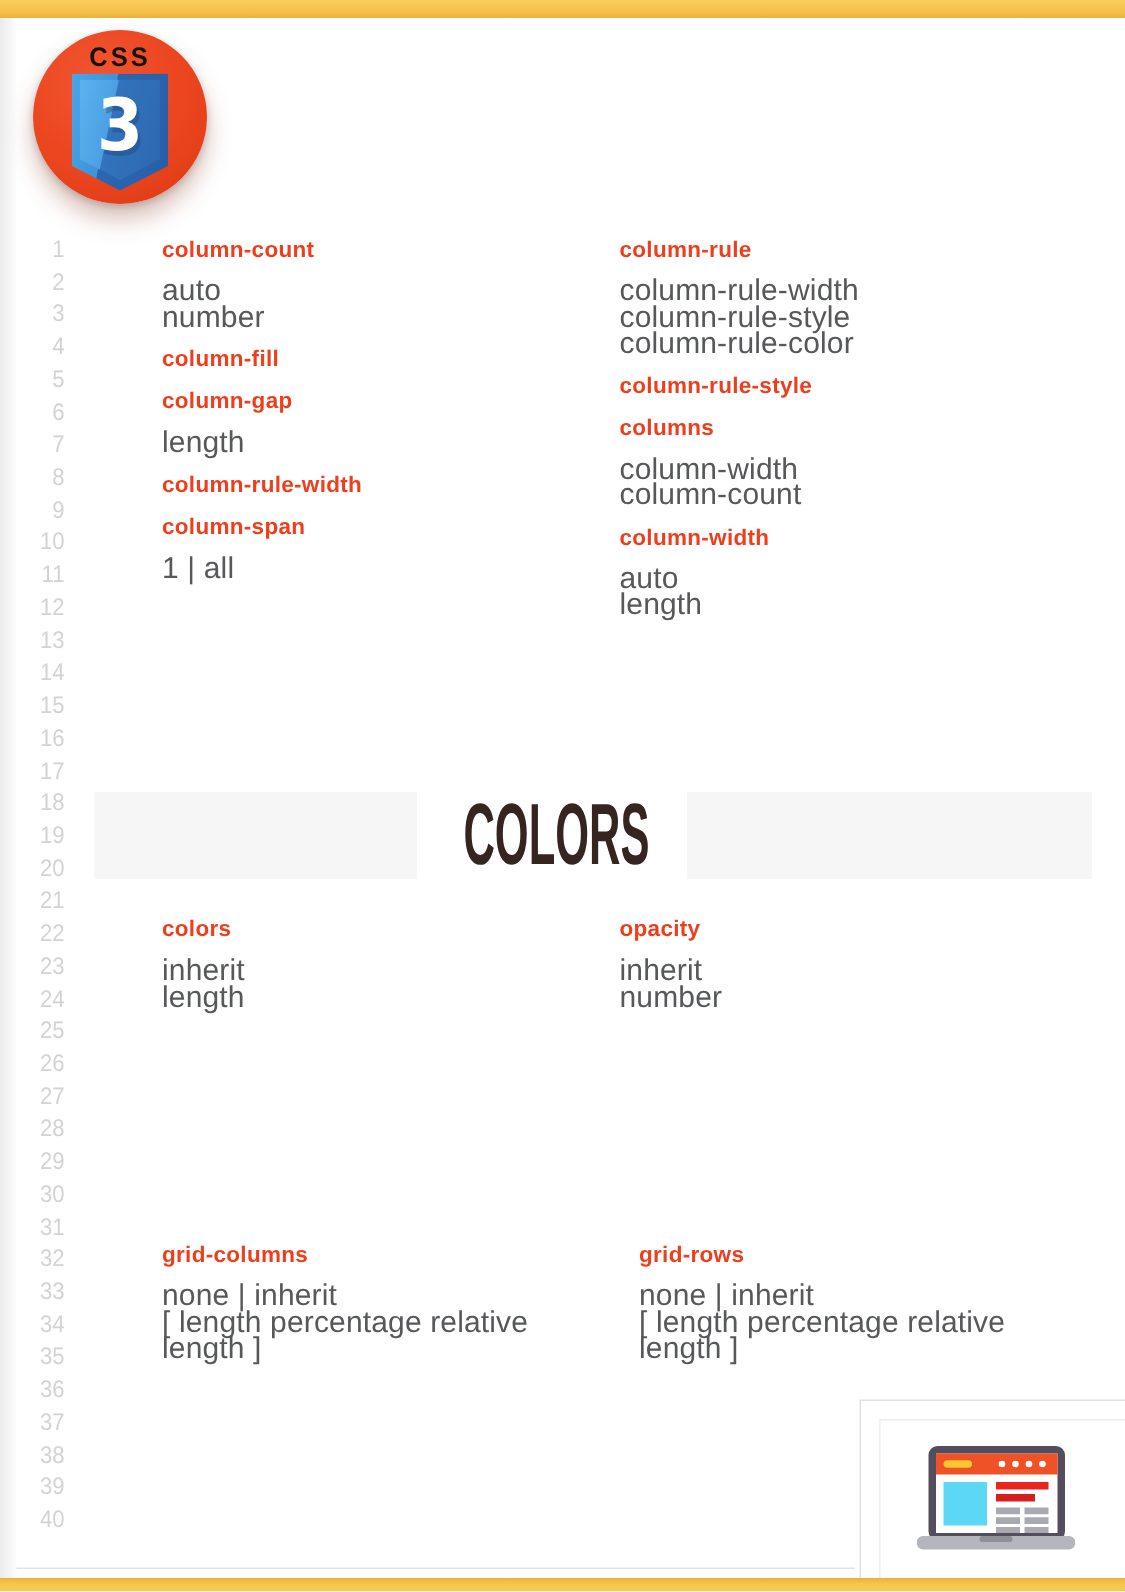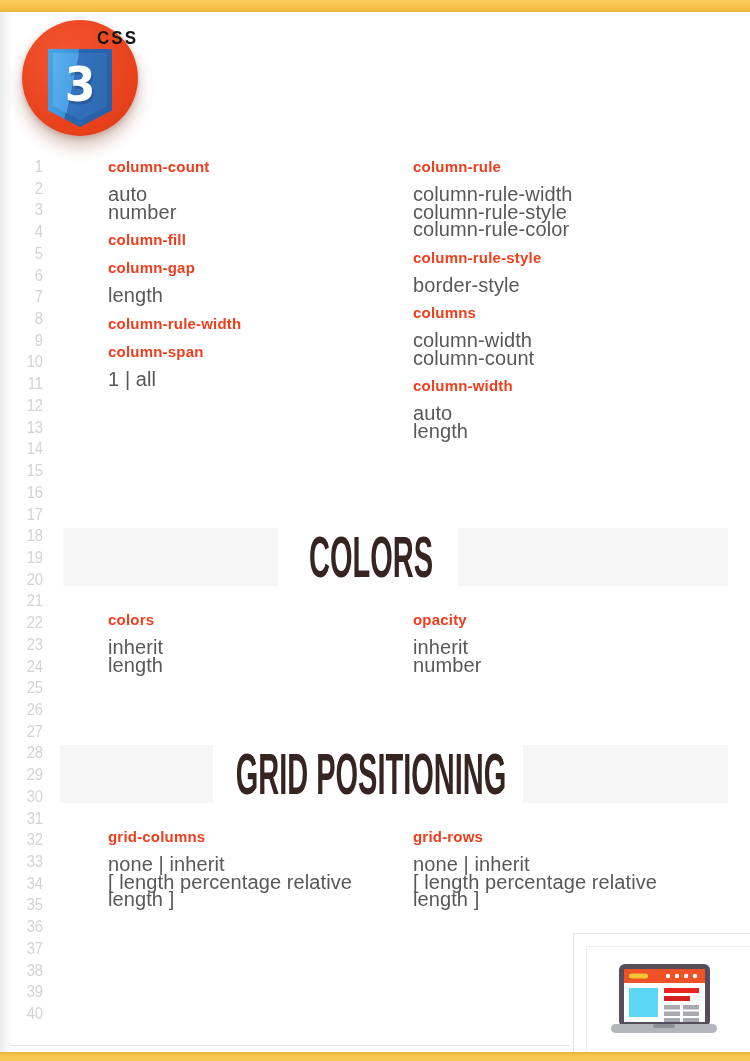--- a/index.html
+++ b/index.html
@@ -25,21 +25,21 @@
   
   .left-edge{position:absolute;left:0;top:12px;bottom:9px;width:11px;
     background:linear-gradient(90deg,#ebebeb,#fdfdfd);z-index:1}
   .frame-bottom{position:absolute;left:10px;top:1045px;width:560px;height:1px;background:#e3e3e3}
 
   
   .logo{position:absolute;left:22px;top:20px;width:116px;height:116px;z-index:2}
   .logo-circle{position:absolute;inset:0;border-radius:50%;
     background:radial-gradient(circle at 38% 30%,#f25530,#e8431c 62%,#da3a15);
     box-shadow:0 10px 16px rgba(140,70,45,.35),0 2px 5px rgba(0,0,0,.18)}
-  .logo-css{position:absolute;left:0;top:9px;width:100%;text-align:right;
+  .logo-css{position:absolute;left:0;top:9px;width:100%;text-align:center;
     color:#141414;font-size:17px;font-weight:800;letter-spacing:2px;transform:scaleY(1.05)}
   .shield{position:absolute;left:50%;top:29px;transform:translateX(-50%);
     width:64px;height:78px;
     clip-path:polygon(0 0,100% 0,100% 79%,50% 100%,0 79%);
     background:linear-gradient(102deg,#49a5e8 0%,#3e93da 38%,#2b66b0 39%,#285ea8 100%)}
   .shield::before{content:"";position:absolute;left:5px;right:5px;top:4px;bottom:7px;
     clip-path:polygon(0 0,100% 0,100% 79%,50% 100%,0 79%);
     background:linear-gradient(102deg,#5db3ef 0%,#4aa0e2 38%,#3273bd 39%,#2d68b0 100%)}
   .shield-num{position:absolute;left:0;top:7px;width:100%;text-align:center;color:#fff;
     font-size:48px;font-weight:700;font-family:"DejaVu Sans",sans-serif;
@@ -111,21 +111,20 @@
     </div>
   <div class="col-content" style="top:158px;left:413px;width:320px">
       <div class="entry">
         <div class="prop">column-rule</div>
         <div class="val">column-rule-width</div>
         <div class="val">column-rule-style</div>
         <div class="val">column-rule-color</div>
       </div>
       <div class="entry">
         <div class="prop">column-rule-style</div>
-        <div class="val">border-style</div>
       </div>
       <div class="entry">
         <div class="prop">columns</div>
         <div class="val">column-width</div>
         <div class="val">column-count</div>
       </div>
       <div class="entry">
         <div class="prop">column-width</div>
         <div class="val">auto</div>
         <div class="val">length</div>
@@ -145,34 +144,29 @@
       </div>
     </div>
   <div class="col-content" style="top:611px;left:413px;width:320px">
       <div class="entry">
         <div class="prop">opacity</div>
         <div class="val">inherit</div>
         <div class="val">number</div>
       </div>
     </div>
 
-  <div class="sec-header" style="top:745px">
-    <div class="hbar" style="left:60px;width:153px"></div>
-    <div class="hbar" style="left:523px;width:205px"></div>
-    <div class="sec-title">GRID POSITIONING</div>
-  </div>
   <div class="col-content" style="top:828px;left:108px;width:300px">
       <div class="entry">
         <div class="prop">grid-columns</div>
         <div class="val">none | inherit</div>
         <div class="val">[ length percentage relative</div>
         <div class="val">length ]</div>
       </div>
     </div>
-  <div class="col-content" style="top:828px;left:413px;width:320px">
+  <div class="col-content" style="top:828px;left:426px;width:320px">
       <div class="entry">
         <div class="prop">grid-rows</div>
         <div class="val">none | inherit</div>
         <div class="val">[ length percentage relative</div>
         <div class="val">length ]</div>
       </div>
     </div>
 
   <div class="line-numbers">
       <div class="ln">1</div>

